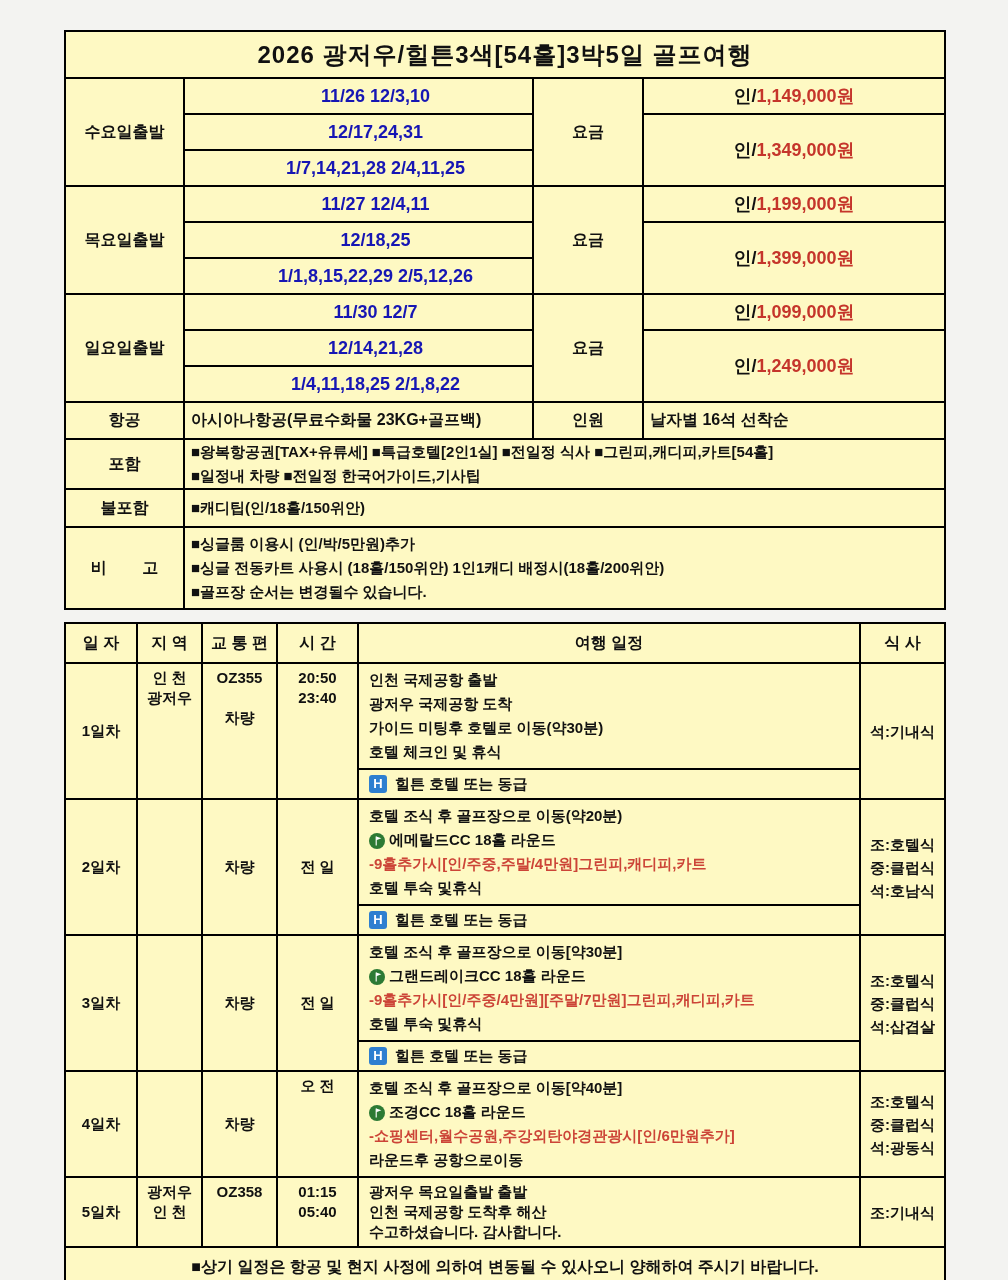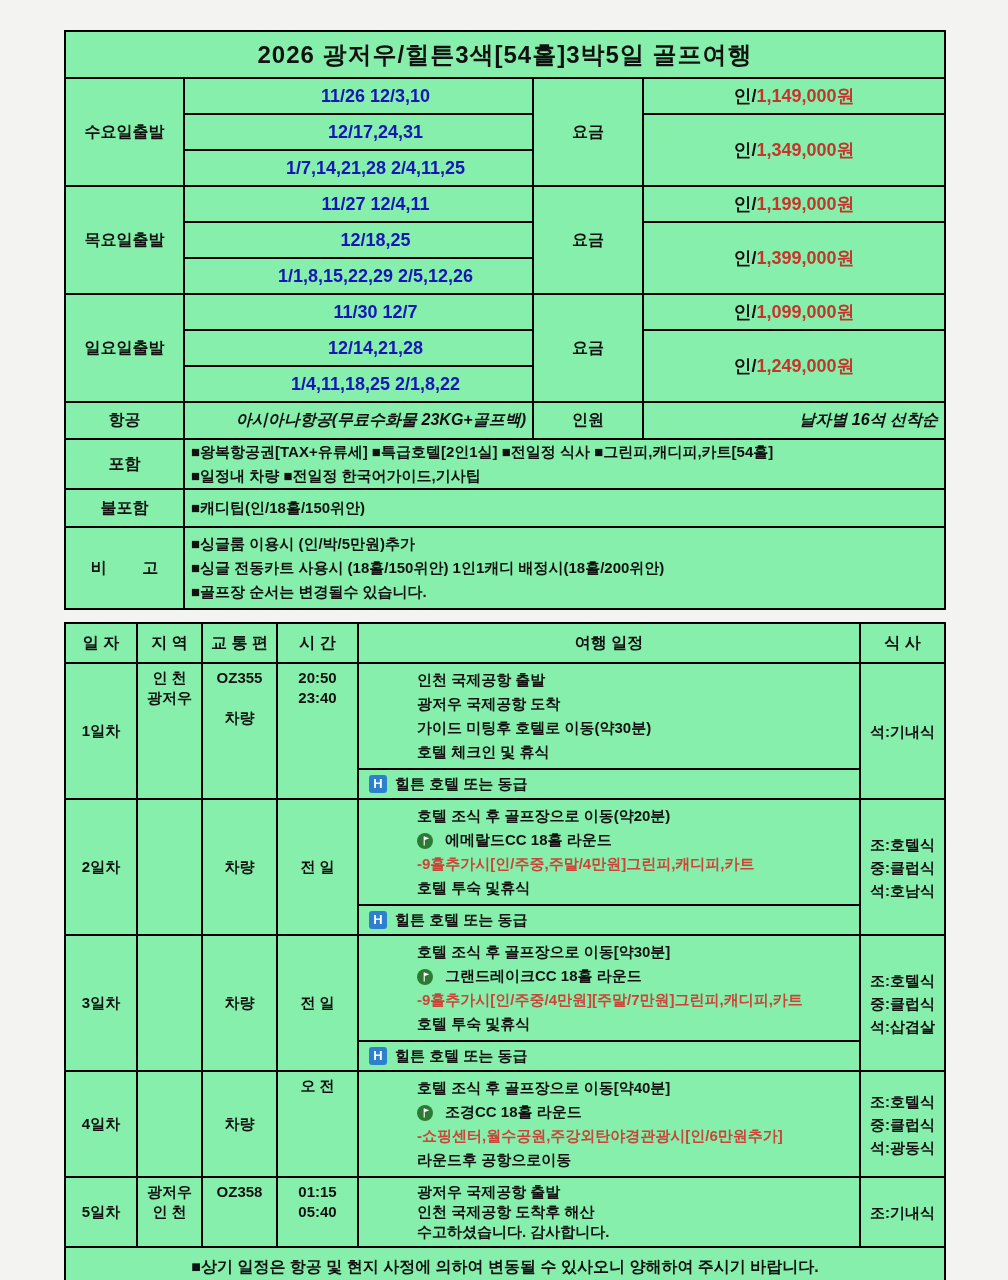--- a/index.html
+++ b/index.html
@@ -4,57 +4,57 @@
 <style>
   html,body{margin:0;padding:0;}
   body{
     width:1008px;height:1280px;
     background:#f3f3f1;
     font-family:"Liberation Sans","DejaVu Sans",sans-serif;
     font-weight:bold;color:#111;
     position:relative;
   }
   .sheet{position:absolute;left:64px;top:30px;width:882px;}
-  table{border-collapse:collapse;background:#86efac;table-layout:fixed;width:880px;}
+  table{border-collapse:collapse;background:#fef9c3;table-layout:fixed;width:880px;}
   td{border:2px solid #000;padding:0 6px;vertical-align:middle;overflow:hidden;}
 
   
   .title-row td{font-size:24px;text-align:center;letter-spacing:1px;height:45px;}
   .h-date{height:36px;}
   .h-flight{height:37px;}
   .h-inc{height:48px;}
   .h-exc{height:38px;}
   .h-note{height:82px;}
   .lbl{text-align:center;font-size:16px;}
   .pre{white-space:pre;}
   .dateval{color:#1616b4;font-size:18px;text-align:center;padding-left:40px;}
   .priceval{font-size:18px;text-align:center;}
   .redprice{color:#c5352b;}
-  .ctr{text-align:right;font-size:16px;font-style:italic;}
+  .ctr{text-align:left;font-size:16px;}
   .txt{font-size:15px;line-height:24px;text-align:left;}
 
   
   .gap{height:12px;}
   .h-hdr{height:40px;}
   .h-d1{height:100px;}
   .h-d2{height:98px;}
   .h-d3{height:104px;}
   .h-d4{height:104px;}
   .h-d5{height:66px;}
   .h-hotel{height:30px;}
   .h-foot{height:40px;}
   .hdr{text-align:center;font-size:16px;white-space:pre;}
   .daycell{text-align:center;font-size:15px;}
   .small{font-size:15px;text-align:center;white-space:pre-line;line-height:20px;}
   .top{vertical-align:top;padding-top:4px;}
   .it{padding:4px 10px;vertical-align:middle;font-size:15px;text-align:left;}
-  .it div{line-height:24px;margin-left:48px;}
+  .it div{line-height:24px;}
   .it.compact div{line-height:20px;}
   .rednote{color:#cc4437;}
-  .golfline{display:flex;align-items:center;gap:12px;}
+  .golfline{display:flex;align-items:center;gap:4px;}
   .gicon{display:inline-block;width:16px;height:16px;flex:0 0 16px;}
   .hotelcell{padding:4px 10px;font-size:15px;text-align:left;}
   .hline{display:flex;align-items:center;gap:8px;}
   .hicon{display:inline-block;width:18px;height:18px;background:#2e7fd0;color:#fff;
          border-radius:3px;font-size:13px;line-height:18px;text-align:center;flex:0 0 18px;}
   .meal{white-space:pre-line;text-align:center;font-size:15px;line-height:23px;}
   .footrow td{text-align:center;font-size:16px;}
 </style>
 </head>
 <body>
@@ -281,21 +281,21 @@
     </tr>
 
     <tr class="h-d5">
       <td class="daycell">5일차</td>
       <td class="small top">광저우
 인 천</td>
       <td class="small top">OZ358</td>
       <td class="small top">01:15
 05:40</td>
       <td class="it compact">
-        <div>광저우 국제공항 출발</div>
+        <div>광저우 목요일출발 출발</div>
         <div>인천 국제공항 도착후 해산</div>
         <div>수고하셨습니다. 감사합니다.</div>
       </td>
       <td class="meal">조:기내식</td>
     </tr>
 
     <tr class="h-foot footrow">
       <td colspan="6">■상기 일정은 항공 및 현지 사정에 의하여 변동될 수 있사오니 양해하여 주시기 바랍니다.</td>
     </tr>
   </tbody>

